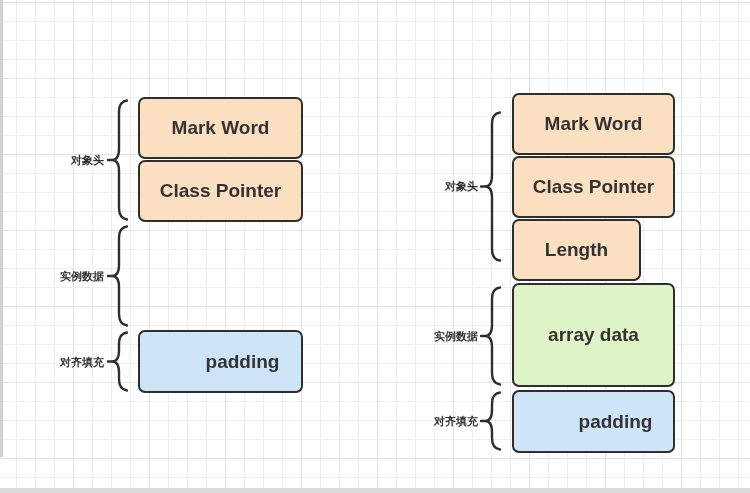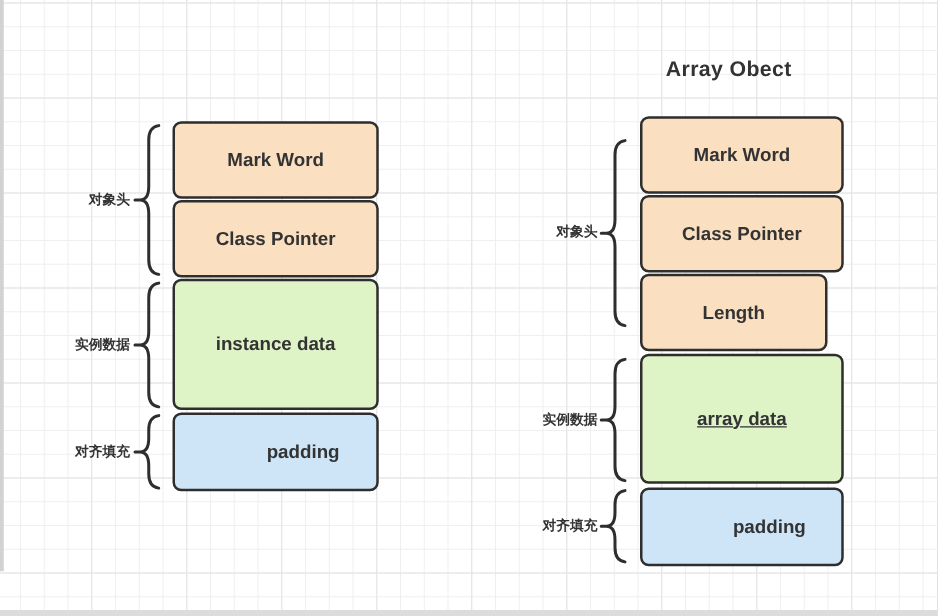--- a/index.html
+++ b/index.html
@@ -35,21 +35,21 @@
     font-size:17px;font-weight:bold;
     color:var(--text);
     letter-spacing:.3px;
   }
   .box{
     position:absolute;
     box-sizing:border-box;
     border:2.5px solid var(--border);
     border-radius:7px;
     display:flex;align-items:center;justify-content:center;
-    font-size:15px;font-weight:bold;
+    font-size:19px;font-weight:bold;
     color:var(--text);
     text-align:right;
   }
   .fill-header{background:var(--header-fill);}
   .fill-data{background:var(--data-fill);}
   .fill-padding{background:var(--padding-fill);padding-left:44px;}
   .group-label{
     position:absolute;
     font-size:11px;font-weight:bold;
     color:var(--text);
@@ -68,43 +68,41 @@
 </style>
 </head>
 <body>
 
 <div class="canvas">
   <div class="edge-strip-left"></div>
 
 
   <div class="box fill-header" style="left:138px;top:97px;width:165px;height:62px;">Mark Word</div>
   <div class="box fill-header" style="left:138px;top:160px;width:165px;height:62px;">Class Pointer</div>
-  <div class="box fill-data" style="left:138px;top:223px;width:165px;height:105px;">instance data</div>
   <div class="box fill-padding" style="left:138px;top:330px;width:165px;height:63px;">padding</div>
 
   <svg class="brace" style="left:107px;top:98px;" width="22" height="124" viewBox="0 0 22 124">
       <path d="M 20,2.5 Q 12,3.5 12,14 L 12,51 Q 12,62 5,62 L 1,62 M 5,62 Q 12,62 12,73 L 12,110 Q 12,120.5 20,121.5"></path>
     </svg>
   <svg class="brace" style="left:107px;top:224px;" width="22" height="104" viewBox="0 0 22 104">
       <path d="M 20,2.5 Q 12,3.5 12,14 L 12,41 Q 12,52 5,52 L 1,52 M 5,52 Q 12,52 12,63 L 12,90 Q 12,100.5 20,101.5"></path>
     </svg>
   <svg class="brace" style="left:107px;top:330px;" width="22" height="63" viewBox="0 0 22 63">
       <path d="M 20,2.5 Q 12,3.5 12,14 L 12,20.5 Q 12,31.5 5,31.5 L 1,31.5 M 5,31.5 Q 12,31.5 12,42.5 L 12,49 Q 12,59.5 20,60.5"></path>
     </svg>
 
   <div class="group-label" style="left:28px;top:150px;width:76px;">对象头</div>
   <div class="group-label" style="left:26px;top:266px;width:78px;">实例数据</div>
   <div class="group-label" style="left:26px;top:352px;width:78px;">对齐填充</div>
 
-  <div class="diagram-title" style="left:503px;top:46px;width:160px;">Array Obect</div>
 
   <div class="box fill-header" style="left:512px;top:93px;width:163px;height:62px;">Mark Word</div>
   <div class="box fill-header" style="left:512px;top:156px;width:163px;height:62px;">Class Pointer</div>
-  <div class="box fill-header" style="left:512px;top:219px;width:150px;height:62px;">Length</div>
-  <div class="box fill-data" style="left:512px;top:283px;width:163px;height:104px;text-decoration:underline;">array data</div>
+  <div class="box fill-header" style="left:512px;top:219px;width:129px;height:62px;">Length</div>
+  <div class="box fill-data" style="left:512px;top:283px;width:163px;height:104px;">array data</div>
   <div class="box fill-padding" style="left:512px;top:390px;width:163px;height:63px;">padding</div>
 
   <svg class="brace" style="left:480px;top:110px;" width="22" height="153" viewBox="0 0 22 153">
       <path d="M 20,2.5 Q 12,3.5 12,14 L 12,65.5 Q 12,76.5 5,76.5 L 1,76.5 M 5,76.5 Q 12,76.5 12,87.5 L 12,139 Q 12,149.5 20,150.5"></path>
     </svg>
   <svg class="brace" style="left:480px;top:285px;" width="22" height="102" viewBox="0 0 22 102">
       <path d="M 20,2.5 Q 12,3.5 12,14 L 12,40 Q 12,51 5,51 L 1,51 M 5,51 Q 12,51 12,62 L 12,88 Q 12,98.5 20,99.5"></path>
     </svg>
   <svg class="brace" style="left:480px;top:390px;" width="22" height="62" viewBox="0 0 22 62">
       <path d="M 20,2.5 Q 12,3.5 12,14 L 12,20 Q 12,31 5,31 L 1,31 M 5,31 Q 12,31 12,42 L 12,48 Q 12,58.5 20,59.5"></path>

